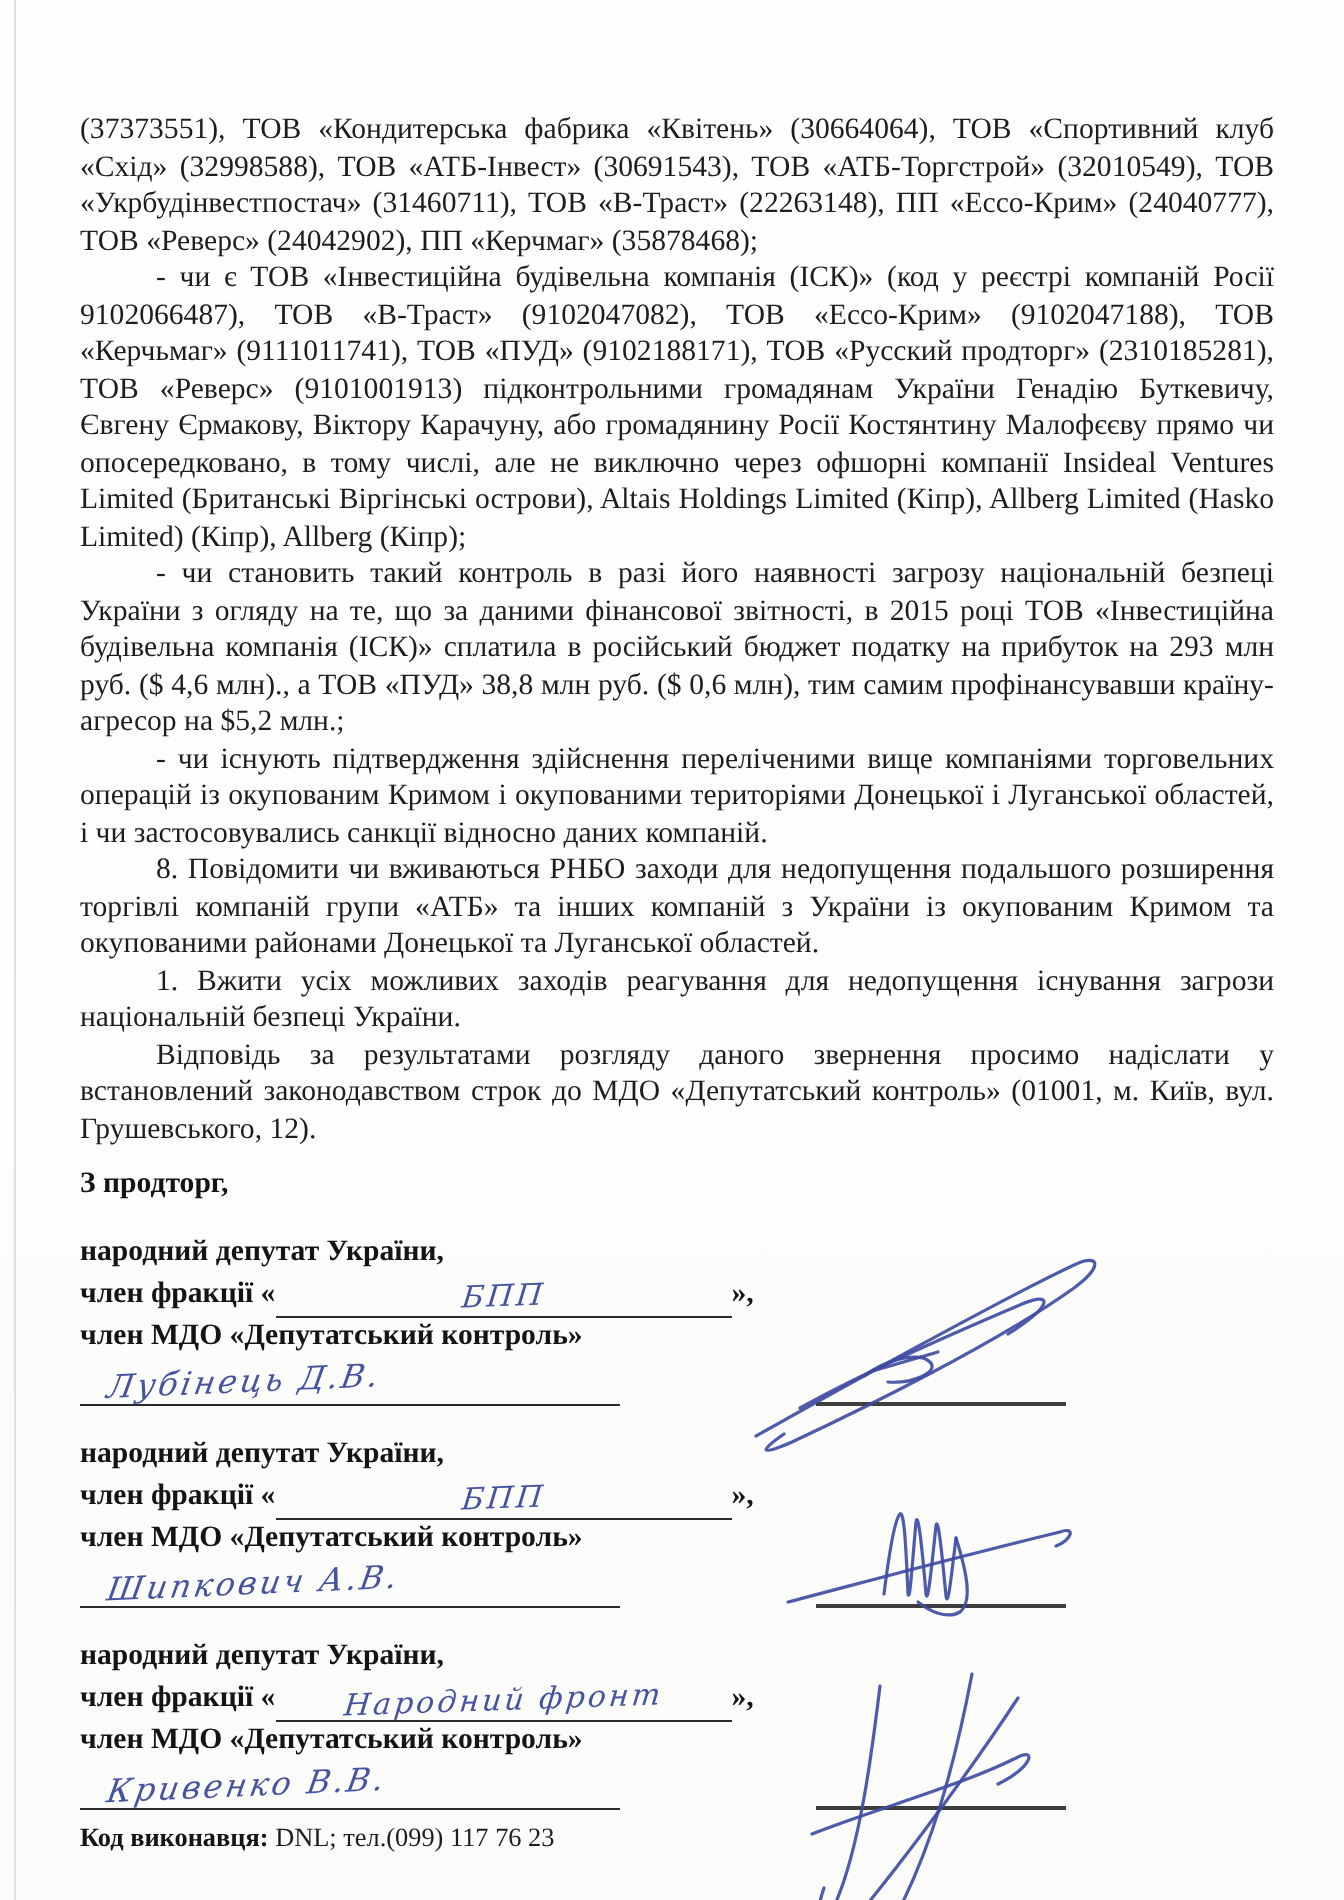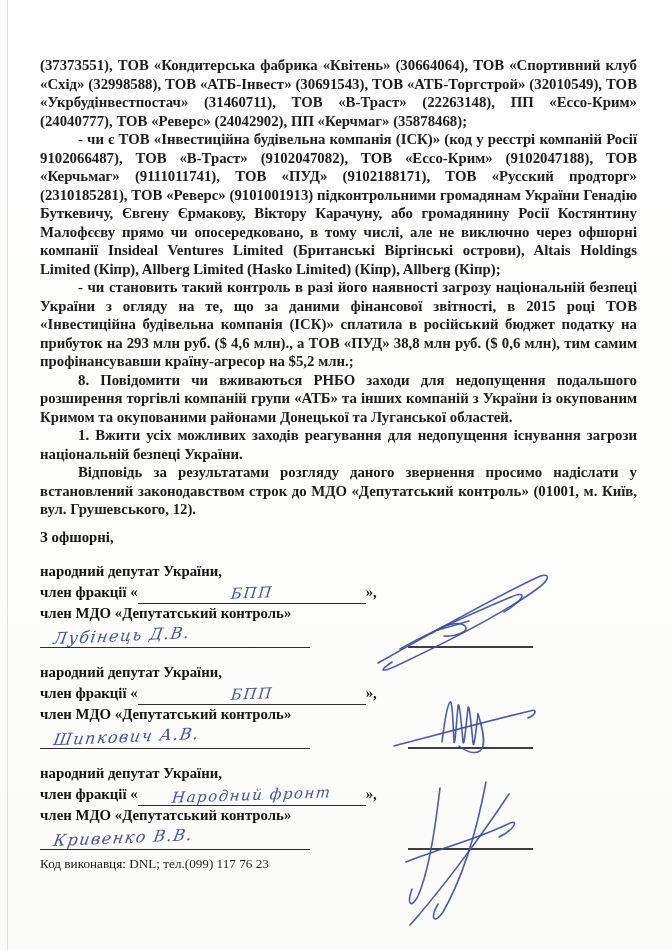--- a/index.html
+++ b/index.html
@@ -19,21 +19,20 @@
     position:absolute; left:7px; top:0; width:1px; height:100%;
     background:#e0e0e0;
   }
   .content {
     position:absolute; left:40px; top:56px; width:597px;
   }
   p.para {
     margin:0; text-align:justify;
     font-size:14.8px; line-height:18.5px;
     color:#1d1d1d;
-    font-weight:bold;
   }
   p.indent { text-indent:38px; }
   .closing { margin-top:9px; font-size:14.8px; }
   .bold { font-weight:bold; color:#141414; }
   .salutation { margin:4px 0 3px 0; line-height:19px; }
   .signer { position:relative; margin-top:15px; }
   .signer .line { line-height:19px; }
   .fraction-row { line-height:23px; white-space:nowrap; }
   .fill-line {
     display:inline-block; width:228px; height:21px;
@@ -67,38 +66,39 @@
   }
   .ink { position:absolute; z-index:2; pointer-events:none; overflow:visible; }
   .ink path {
     fill:none; stroke:#3e4da3; stroke-width:1.6;
     stroke-linecap:round; stroke-linejoin:round; opacity:.92;
   }
   .ink1 { left:332px; bottom:-27px; }
   .ink2 { left:350px; bottom:-15px; }
   .ink3 { left:348px; bottom:-82px; }
   .footer-row { margin-top:6px; font-size:13.2px; line-height:16px; }
-  .footer-row .label { font-weight:normal; color:#141414; }
+  .footer-row .label { font-weight:bold; color:#141414; }
 </style>
 </head>
 <body>
 
 <div class="page">
   <div class="edge-line"></div>
 
   <div class="content">
     <p class="para">(37373551), ТОВ «Кондитерська фабрика «Квітень» (30664064), ТОВ «Спортивний клуб «Схід» (32998588), ТОВ «АТБ-Інвест» (30691543), ТОВ «АТБ-Торгстрой» (32010549), ТОВ «Укрбудінвестпостач» (31460711), ТОВ «В-Траст» (22263148), ПП «Ессо-Крим» (24040777), ТОВ «Реверс» (24042902), ПП «Керчмаг» (35878468);</p>
     <p class="para indent">- чи є ТОВ «Інвестиційна будівельна компанія (ІСК)» (код у реєстрі компаній Росії 9102066487), ТОВ «В-Траст» (9102047082), ТОВ «Ессо-Крим» (9102047188), ТОВ «Керчьмаг» (9111011741), ТОВ «ПУД» (9102188171), ТОВ «Русский продторг» (2310185281), ТОВ «Реверс» (9101001913) підконтрольними громадянам України Генадію Буткевичу, Євгену Єрмакову, Віктору Карачуну, або громадянину Росії Костянтину Малофєєву прямо чи опосередковано, в тому числі, але не виключно через офшорні компанії Insideal Ventures Limited (Британські Віргінські острови), Altais Holdings Limited (Кіпр), Allberg Limited (Hasko Limited) (Кіпр), Allberg (Кіпр);</p>
     <p class="para indent">- чи становить такий контроль в разі його наявності загрозу національній безпеці України з огляду на те, що за даними фінансової звітності, в 2015 році ТОВ «Інвестиційна будівельна компанія (ІСК)» сплатила в російський бюджет податку на прибуток на 293 млн руб. ($ 4,6 млн)., а ТОВ «ПУД» 38,8 млн руб. ($ 0,6 млн), тим самим профінансувавши країну-агресор на $5,2 млн.;</p>
+    <p class="para indent">- чи існують підтвердження здійснення переліченими вище компаніями торговельних операцій із окупованим Кримом і окупованими територіями Донецької і Луганської областей, і чи застосовувались санкції відносно даних компаній.</p>
     <p class="para indent">8. Повідомити чи вживаються РНБО заходи для недопущення подальшого розширення торгівлі компаній групи «АТБ» та інших компаній з України із окупованим Кримом та окупованими районами Донецької та Луганської областей.</p>
     <p class="para indent">1. Вжити усіх можливих заходів реагування для недопущення існування загрози національній безпеці України.</p>
     <p class="para indent">Відповідь за результатами розгляду даного звернення просимо надіслати у встановлений законодавством строк до МДО «Депутатський контроль» (01001, м. Київ, вул. Грушевського, 12).</p>
 
     <div class="closing">
-      <div class="bold salutation">З офшорні,</div>
+      <div class="bold salutation">З продторг,</div>
 
       <div class="signer">
         <div class="bold line">народний депутат України,</div>
         <div class="fraction-row">
           <span class="bold">член фракції «</span><span class="fill-line"><span class="hw hw-fraction">БПП</span></span><span class="bold">»,</span>
         </div>
         <div class="bold line">член МДО «Депутатський контроль»</div>
         <div class="name-row">
           <span class="hw hw-name">Лубінець Д.В.</span>
         </div>

